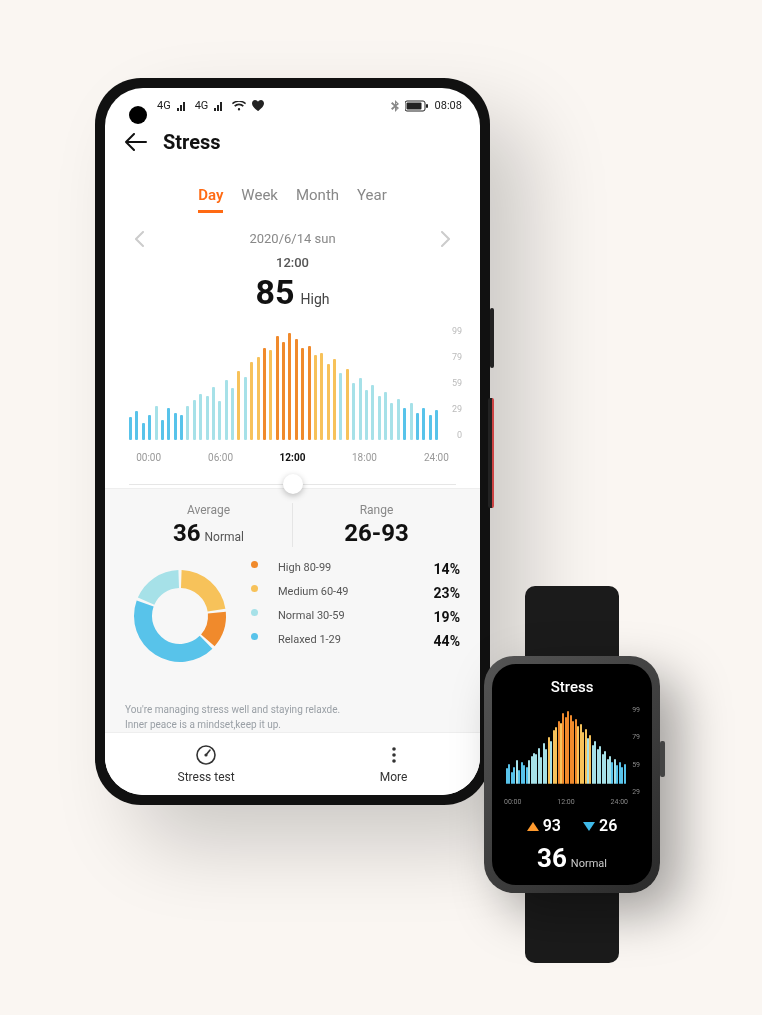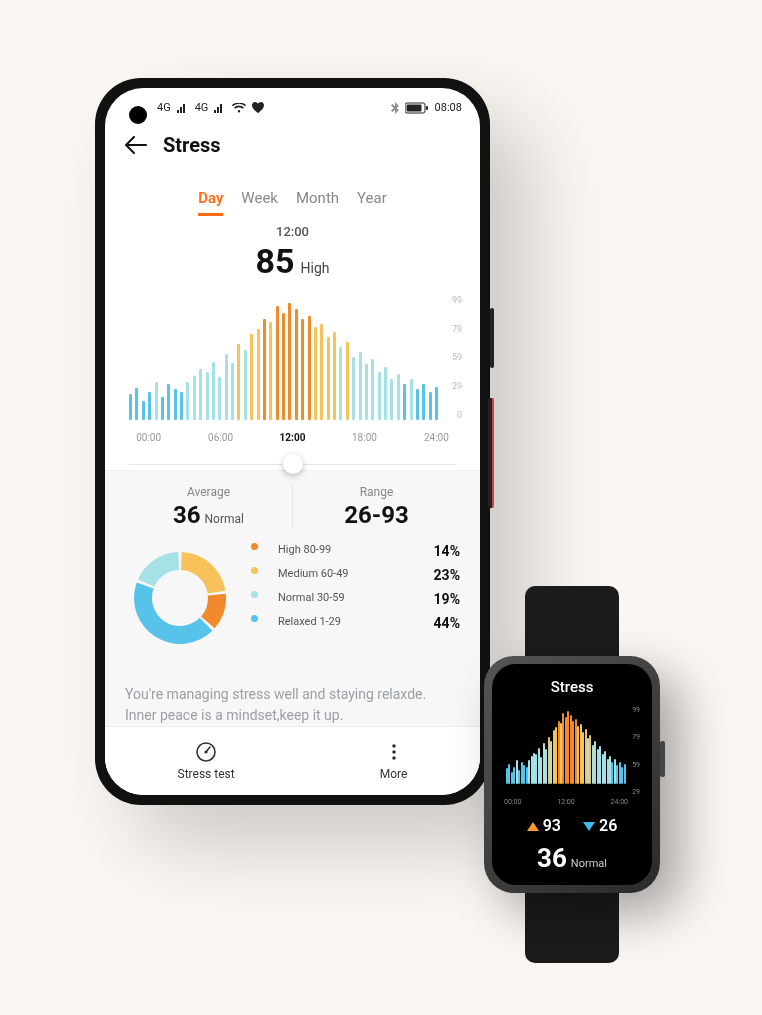--- a/index.html
+++ b/index.html
@@ -92,21 +92,21 @@
   .stats-sub{font-size:12px;color:#555}
 
   .stats-mid{display:flex;gap:16px;margin-top:14px}
   .donut-wrap{width:110px;height:110px;position:relative;flex:0 0 110px}
   .legend{flex:1;display:flex;flex-direction:column;gap:8px;font-size:11px;color:#555}
   .legend-row{display:flex;gap:20px}
   .legend-dot{width:7px;height:7px;border-radius:50%}
   .legend-text{flex:1}
   .legend-pct{font-size:14px;font-weight:700;color:#111}
 
-  .tip{margin-top:31px;font-size:14px;line-height:1.5;color:#9aa0a6}
+  .tip{margin-top:31px;font-size:10px;line-height:1.5;color:#9aa0a6}
 
   
   .bottom-bar{height:76px;border-top:1px solid #eee;display:flex;justify-content:space-around;align-items:center;background:#fff}
   .bb-item{display:flex;flex-direction:column;align-items:center;gap:4px;font-size:12px;color:#333}
   .bb-item svg{display:block}
 
   
   .watch{position:absolute;right:100px;bottom:52px;width:180px}
   .strap{width:94px;margin:0 auto;background:#1b1b1b;border-radius:10px}
   .strap.top{height:70px;border-bottom-left-radius:0;border-bottom-right-radius:0}
@@ -182,20 +182,33 @@
       <span class="app-title">Stress</span>
     </div>
 
     <div class="tabs">
       <div class="tab active">Day</div>
       <div class="tab">Week</div>
       <div class="tab">Month</div>
       <div class="tab">Year</div>
     </div>
 
+    <div class="date-row">
+      <span class="chev">
+        <svg width="10" height="16" viewBox="0 0 10 16">
+            <path d="M8 1L1 8l7 7" stroke="#ccc" stroke-width="2" fill="none" stroke-linecap="round"></path>
+          </svg>
+      </span>
+      <span class="date-text">2020/6/14 sun</span>
+      <span class="chev">
+        <svg width="10" height="16" viewBox="0 0 10 16">
+            <path d="M2 1l7 7-7 7" stroke="#ccc" stroke-width="2" fill="none" stroke-linecap="round"></path>
+          </svg>
+      </span>
+    </div>
 
     <div class="reading">
       <div class="time">12:00</div>
       <div class="valrow">
         <span class="val">85</span>
         <span class="lvl">High</span>
       </div>
     </div>
 
     <div class="chart-area">

